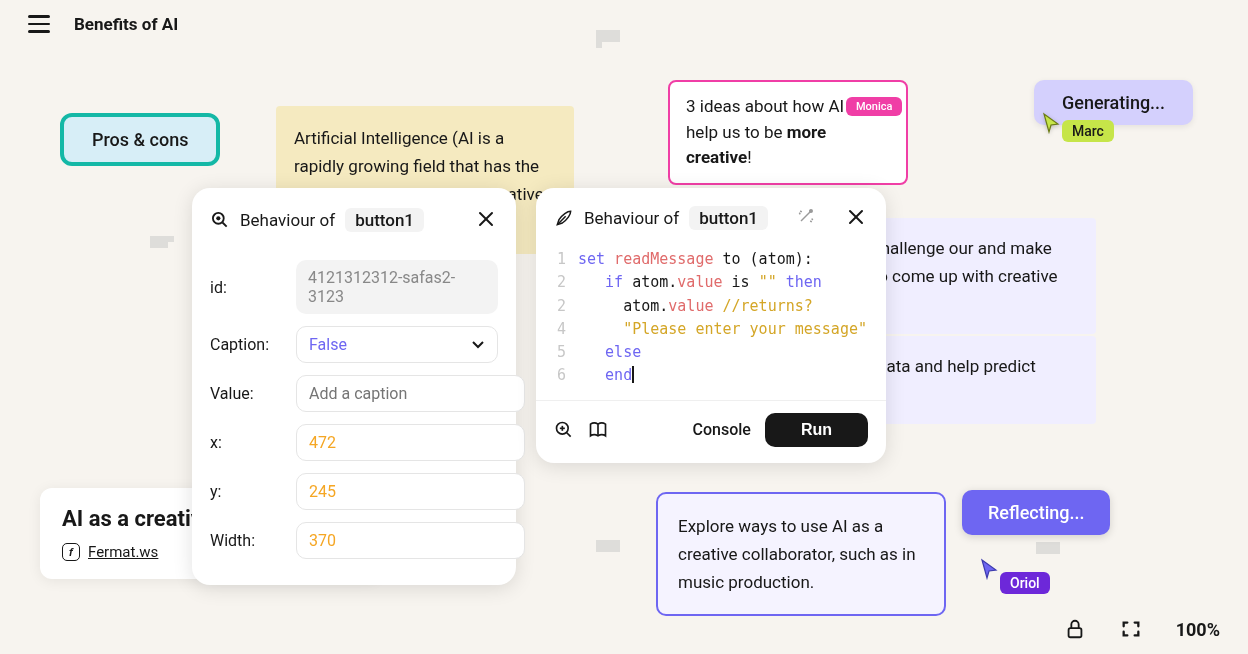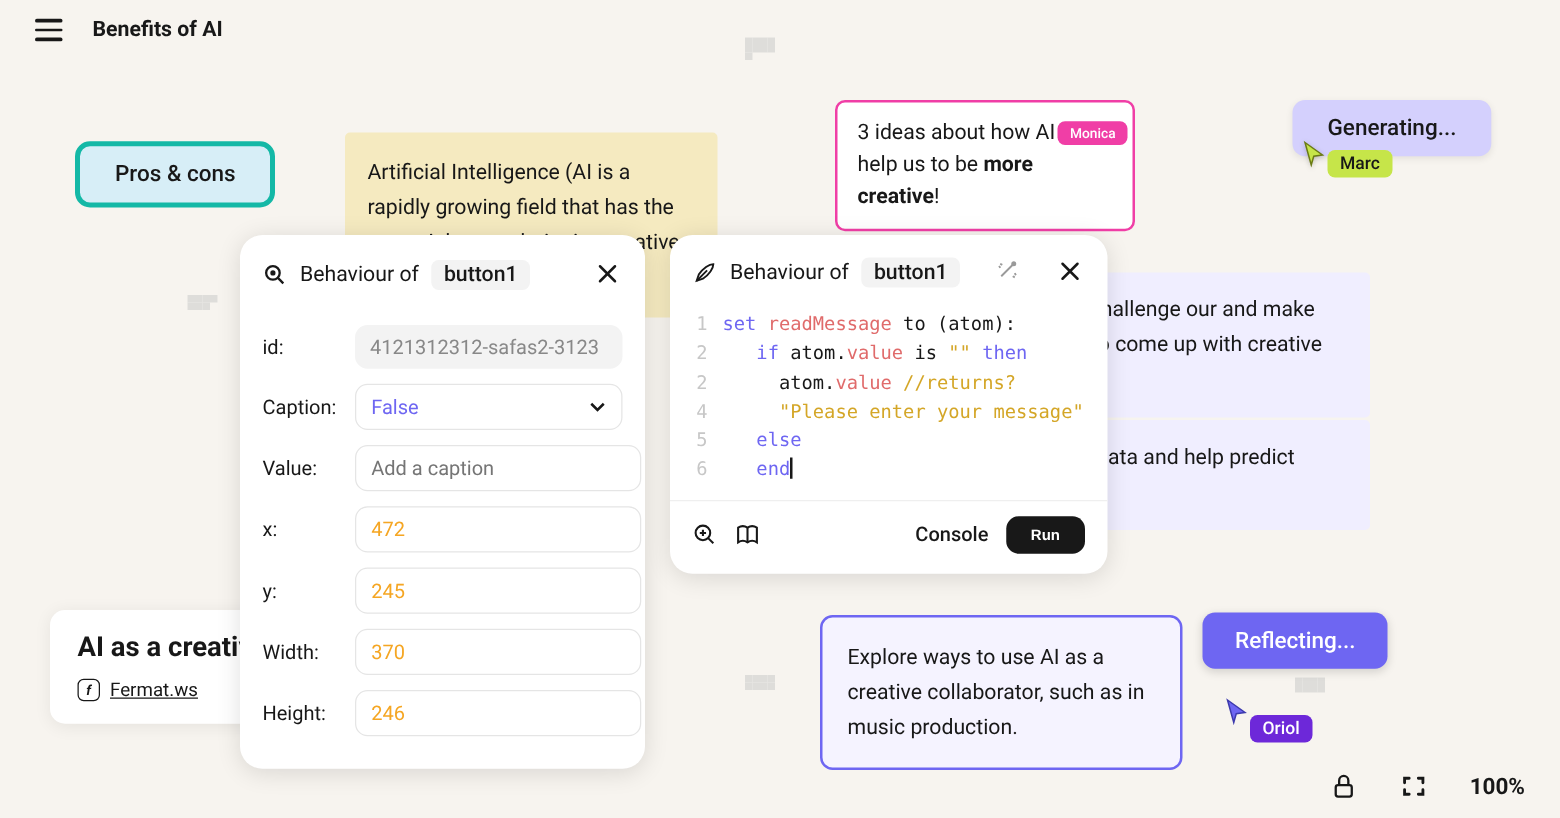--- a/index.html
+++ b/index.html
@@ -62,21 +62,21 @@
     .white-card .source .f-icon { width: 18px; height: 18px; border: 1.5px solid #181818; border-radius: 5px; display: flex; align-items: center; justify-content: center; font-size: 11px; font-weight: 700; font-style: italic; }
     .white-card .source a { color: #181818; text-decoration: underline; }
 
     
     .inspector { position: absolute; background: #fff; border-radius: 18px; box-shadow: 0 3px 20px rgba(0,0,0,0.12); top: 188px; left: 192px; width: 324px; }
     .inspector-header { display: flex; align-items: center; gap: 10px; padding: 16px 18px 14px; }
     .chip { background: #F3F3F3; padding: 2px 10px; border-radius: 6px; font-size: 17px; font-weight: 500; }
     .close-x { margin-left: auto; font-size: 20px; cursor: pointer; padding: 4px; }
     .magnify-icon { width: 20px; height: 20px; }
     .inspector .rows { padding: 4px 0 20px; }
-    .row { display: flex; align-items: center; padding: 6px 18px; }
+    .row { display: flex; align-items: center; gap: 12px; padding: 6px 18px; }
     .row label { font-size: 16px; width: 74px; flex-shrink: 0; }
     .row .input { flex: 1; padding: 8px 12px; border-radius: 10px; font-size: 16px; font-family: inherit; }
     .input.gray { background: #F3F3F3; color: #888; border: none; }
     .input.dropdown { background: #fff; border: 1.5px solid #E5E5E5; color: #6E66F2; display: flex; justify-content: space-between; align-items: center; }
     .input.teal-ph { background: #fff; border: 1.5px solid #E5E5E5; color: #1FC7B6; }
     .input.orange { background: #fff; border: 1.5px solid #E5E5E5; color: #F5A623; }
 
     
     .code-panel { position: absolute; background: #fff; border-radius: 18px; box-shadow: 0 3px 20px rgba(0,0,0,0.12); top: 188px; left: 536px; width: 350px; }
     .code-header { display: flex; align-items: center; gap: 10px; padding: 14px 18px 10px; }
@@ -86,21 +86,21 @@
     .gutter { color: #C7C7C7; width: 24px; text-align: right; padding-right: 12px; user-select: none; }
     .code { white-space: pre; }
     .kw { color: #6E66F2; }
     .fn { color: #E06B6B; }
     .str { color: #D4A627; }
     .cm { color: #D4A627; }
     .cursor-blink { display: inline-block; width: 1.5px; height: 17px; background: #181818; vertical-align: middle; margin-bottom: 3px; }
     .code-footer { display: flex; align-items: center; gap: 14px; padding: 12px 18px 16px; border-top: 1px solid #EFEFEF; }
     .code-footer .spacer { flex: 1; }
     .console-link { font-size: 16px; font-weight: 500; cursor: pointer; }
-    .run-btn { background: #181818; color: #fff; padding: 8px 20px; border-radius: 10px; font-size: 12px; font-weight: 600; border: none; cursor: pointer; }
+    .run-btn { background: #181818; color: #fff; padding: 8px 36px; border-radius: 10px; font-size: 16px; font-weight: 600; border: none; cursor: pointer; }
 
     
     .bottom-controls { position: absolute; bottom: 14px; right: 28px; display: flex; align-items: center; gap: 34px; }
     .zoom-text { font-size: 18px; font-weight: 700; }
     .ctrl-icon { cursor: pointer; }
     
     
     .blob { position: absolute; display: grid; grid-template-columns: repeat(4, 6px); grid-auto-rows: 6px; gap: 0; opacity: 0.5; }
     .blob span { background: #C7C7C7; }
   </style>
@@ -236,24 +236,20 @@
       <input class="input orange" style="outline: none;" value="472">
     </div>
     <div class="row">
       <label>y:</label>
       <input class="input orange" style="outline: none;" value="245">
     </div>
     <div class="row">
       <label>Width:</label>
       <input class="input orange" style="outline: none;" value="370">
     </div>
-    <div class="row">
-      <label>Height:</label>
-      <input class="input orange" style="outline: none;" value="246">
-    </div>
   </div>
 </div>
 
 <div class="code-panel">
   <div class="code-header">
     <svg width="20" height="20" viewBox="0 0 24 24" fill="none" stroke="#181818" stroke-width="1.8">
         <path d="M20 4C16 4 10 8 6 14l-2 6 6-2c6-4 10-10 10-14z"></path>
         <line x1="14" y1="10" x2="4" y2="20"></line>
       </svg>
     <span style="font-size:17px;">Behaviour of</span>

